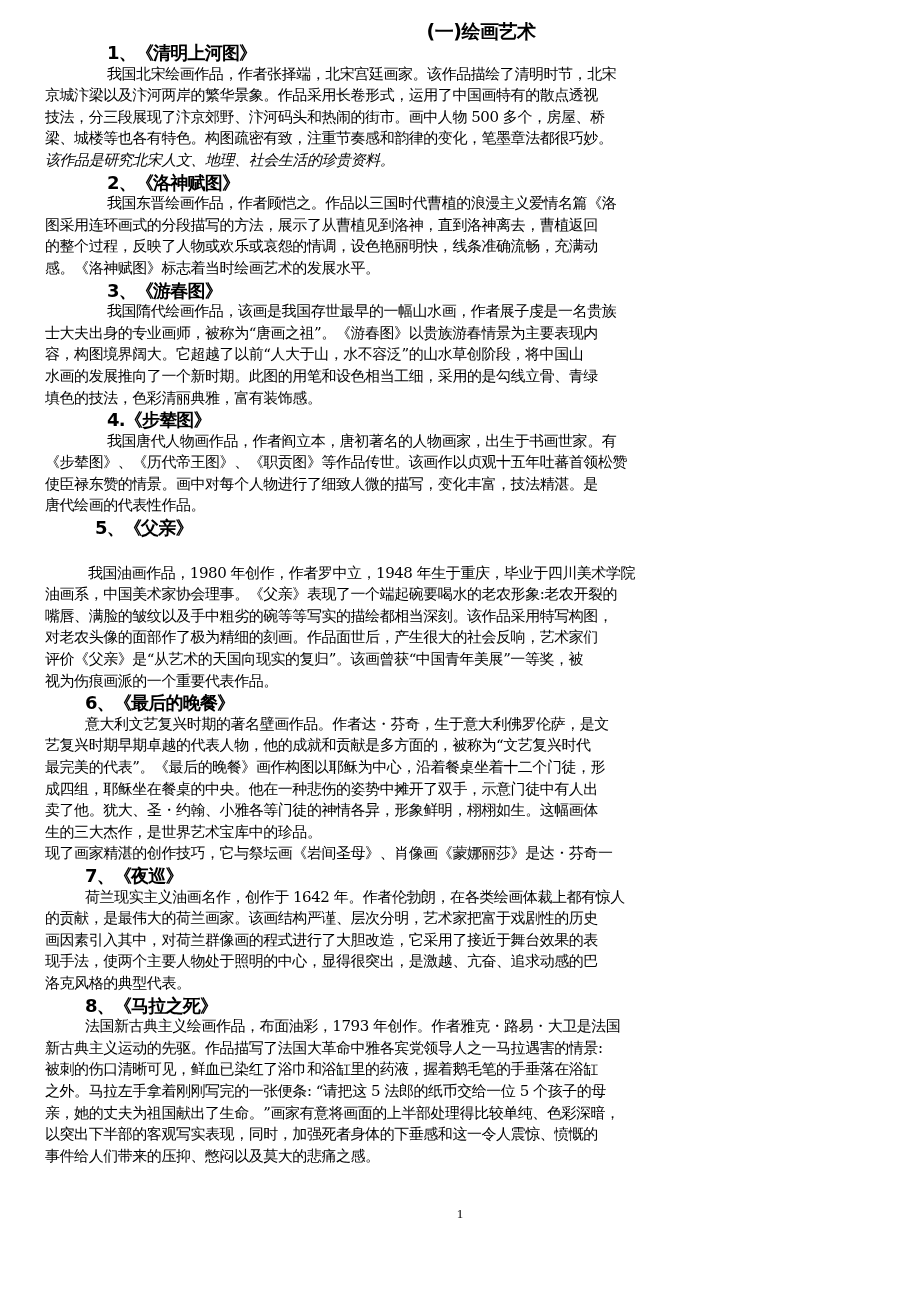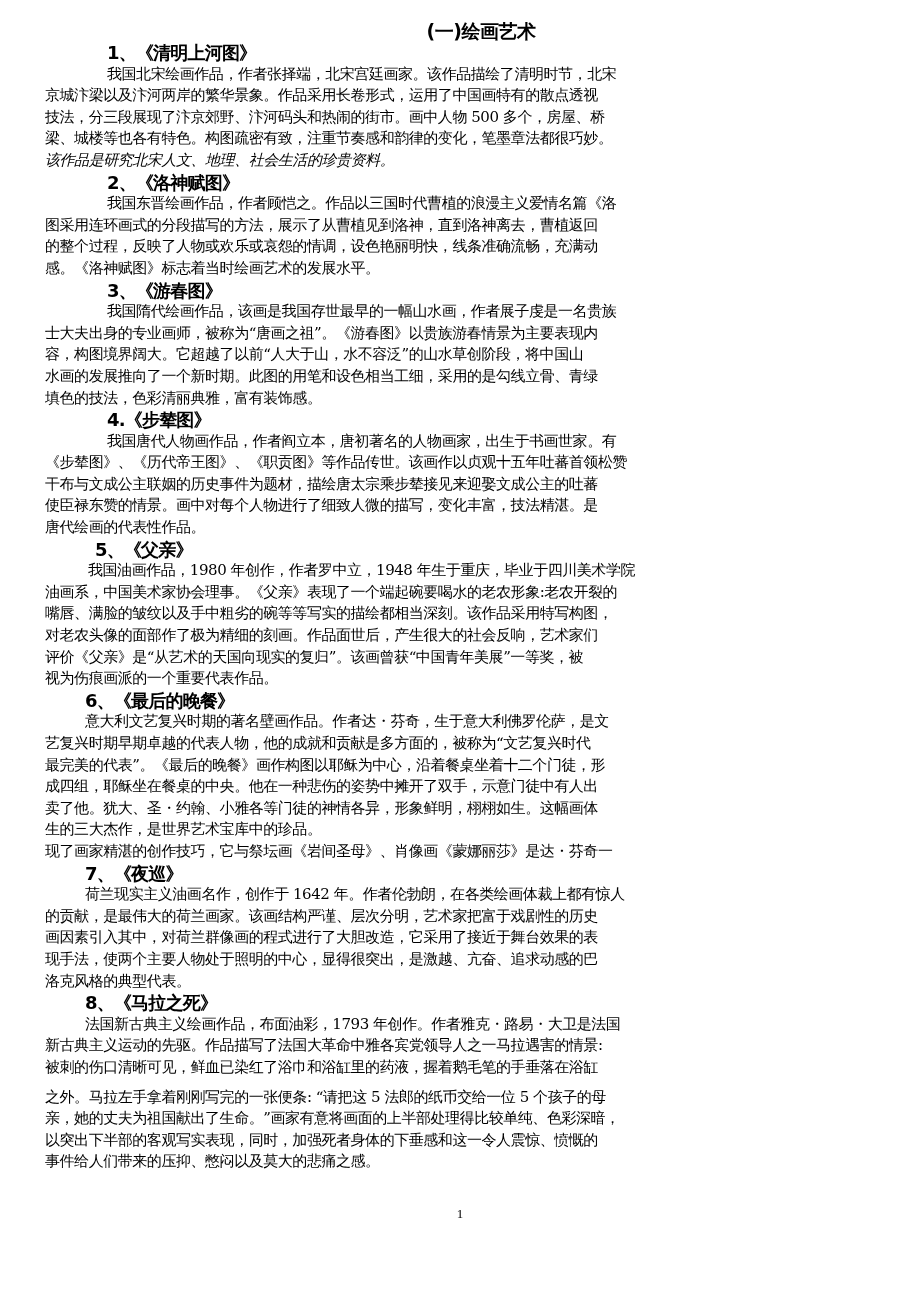--- a/index.html
+++ b/index.html
@@ -11,21 +11,21 @@
                padding-left: 40px; letter-spacing: -0.5px; }
   .heading { font-family: "DejaVu Sans", "Liberation Sans", sans-serif; font-weight: bold;
              font-size: 18px; line-height: 21.6px; height: 21.6px; letter-spacing: -0.8px;
              white-space: nowrap; }
   .h-a { padding-left: 62px; }
   .h-b { padding-left: 50px; }
   .h-c { padding-left: 40px; }
   .para { font-size: 15px; line-height: 21.6px; text-align: justify; text-align-last: left;
           letter-spacing: -0.45px; margin: 0; }
   .ind-a { text-indent: 62px; }
-  .ind-b { text-indent: 43px; }
+  .ind-b { text-indent: 43px; margin-top: 24px; }
   .ind-c { text-indent: 40px; }
   .line { display: block; white-space: nowrap; overflow: hidden; height: 21.6px; }
   .page-number { position: absolute; left: 0; width: 920px; top: 1206px; text-align: center;
                  font-size: 13px; font-family: "Liberation Serif", serif; }
 </style>
 </head>
 <body>
 
 <div class="page">
   <div class="doc-title">(一)绘画艺术</div>
@@ -57,21 +57,20 @@
           <span class="line" style="text-indent: 0px;">容，构图境界阔大。它超越了以前“人大于山，水不容泛”的山水草创阶段，将中国山</span>
           <span class="line" style="text-indent: 0px;">水画的发展推向了一个新时期。此图的用笔和设色相当工细，采用的是勾线立骨、青绿</span>
           <span class="line" style="text-indent: 0px;">填色的技法，色彩清丽典雅，富有装饰感。</span>
         </div>
       </div>
       <div>
         <div class="heading h-a">4.《步辇图》</div>
         <div class="para">
           <span class="line ind-a">我国唐代人物画作品，作者阎立本，唐初著名的人物画家，出生于书画世家。有</span>
           <span class="line" style="text-indent: 0px;">《步辇图》、《历代帝王图》、《职贡图》等作品传世。该画作以贞观十五年吐蕃首领松赞</span>
-          <span class="line" style="text-indent: 0px;">干布与文成公主联姻的历史事件为题材，描绘唐太宗乘步辇接见来迎娶文成公主的吐蕃</span>
           <span class="line" style="text-indent: 0px;">使臣禄东赞的情景。画中对每个人物进行了细致人微的描写，变化丰富，技法精湛。是</span>
           <span class="line" style="text-indent: 0px;">唐代绘画的代表性作品。</span>
         </div>
       </div>
       <div>
         <div class="heading h-b">5、《父亲》</div>
         <div class="para">
           <span class="line ind-b">我国油画作品，1980 年创作，作者罗中立，1948 年生于重庆，毕业于四川美术学院</span>
           <span class="line" style="text-indent: 0px;">油画系，中国美术家协会理事。《父亲》表现了一个端起碗要喝水的老农形象:老农开裂的</span>
           <span class="line" style="text-indent: 0px;">嘴唇、满脸的皱纹以及手中粗劣的碗等等写实的描绘都相当深刻。该作品采用特写构图，</span>
@@ -101,21 +100,21 @@
           <span class="line" style="text-indent: 0px;">现手法，使两个主要人物处于照明的中心，显得很突出，是激越、亢奋、追求动感的巴</span>
           <span class="line" style="text-indent: 0px;">洛克风格的典型代表。</span>
         </div>
       </div>
       <div>
         <div class="heading h-c">8、《马拉之死》</div>
         <div class="para">
           <span class="line ind-c">法国新古典主义绘画作品，布面油彩，1793 年创作。作者雅克・路易・大卫是法国</span>
           <span class="line" style="text-indent: 0px;">新古典主义运动的先驱。作品描写了法国大革命中雅各宾党领导人之一马拉遇害的情景:</span>
           <span class="line" style="text-indent: 0px;">被刺的伤口清晰可见，鲜血已染红了浴巾和浴缸里的药液，握着鹅毛笔的手垂落在浴缸</span>
-          <span class="line" style="text-indent: 0px; margin-top: 8px;">之外。马拉左手拿着刚刚写完的一张便条: “请把这 5 法郎的纸币交给一位 5 个孩子的母</span>
+          <span class="line" style="text-indent: 0px;">之外。马拉左手拿着刚刚写完的一张便条: “请把这 5 法郎的纸币交给一位 5 个孩子的母</span>
           <span class="line" style="text-indent: 0px;">亲，她的丈夫为祖国献出了生命。”画家有意将画面的上半部处理得比较单纯、色彩深暗，</span>
           <span class="line" style="text-indent: 0px;">以突出下半部的客观写实表现，同时，加强死者身体的下垂感和这一令人震惊、愤慨的</span>
           <span class="line" style="text-indent: 0px;">事件给人们带来的压抑、憋闷以及莫大的悲痛之感。</span>
         </div>
       </div>
     </div>
 </div>
 <div class="page-number">1</div>
 
 </body></html>

